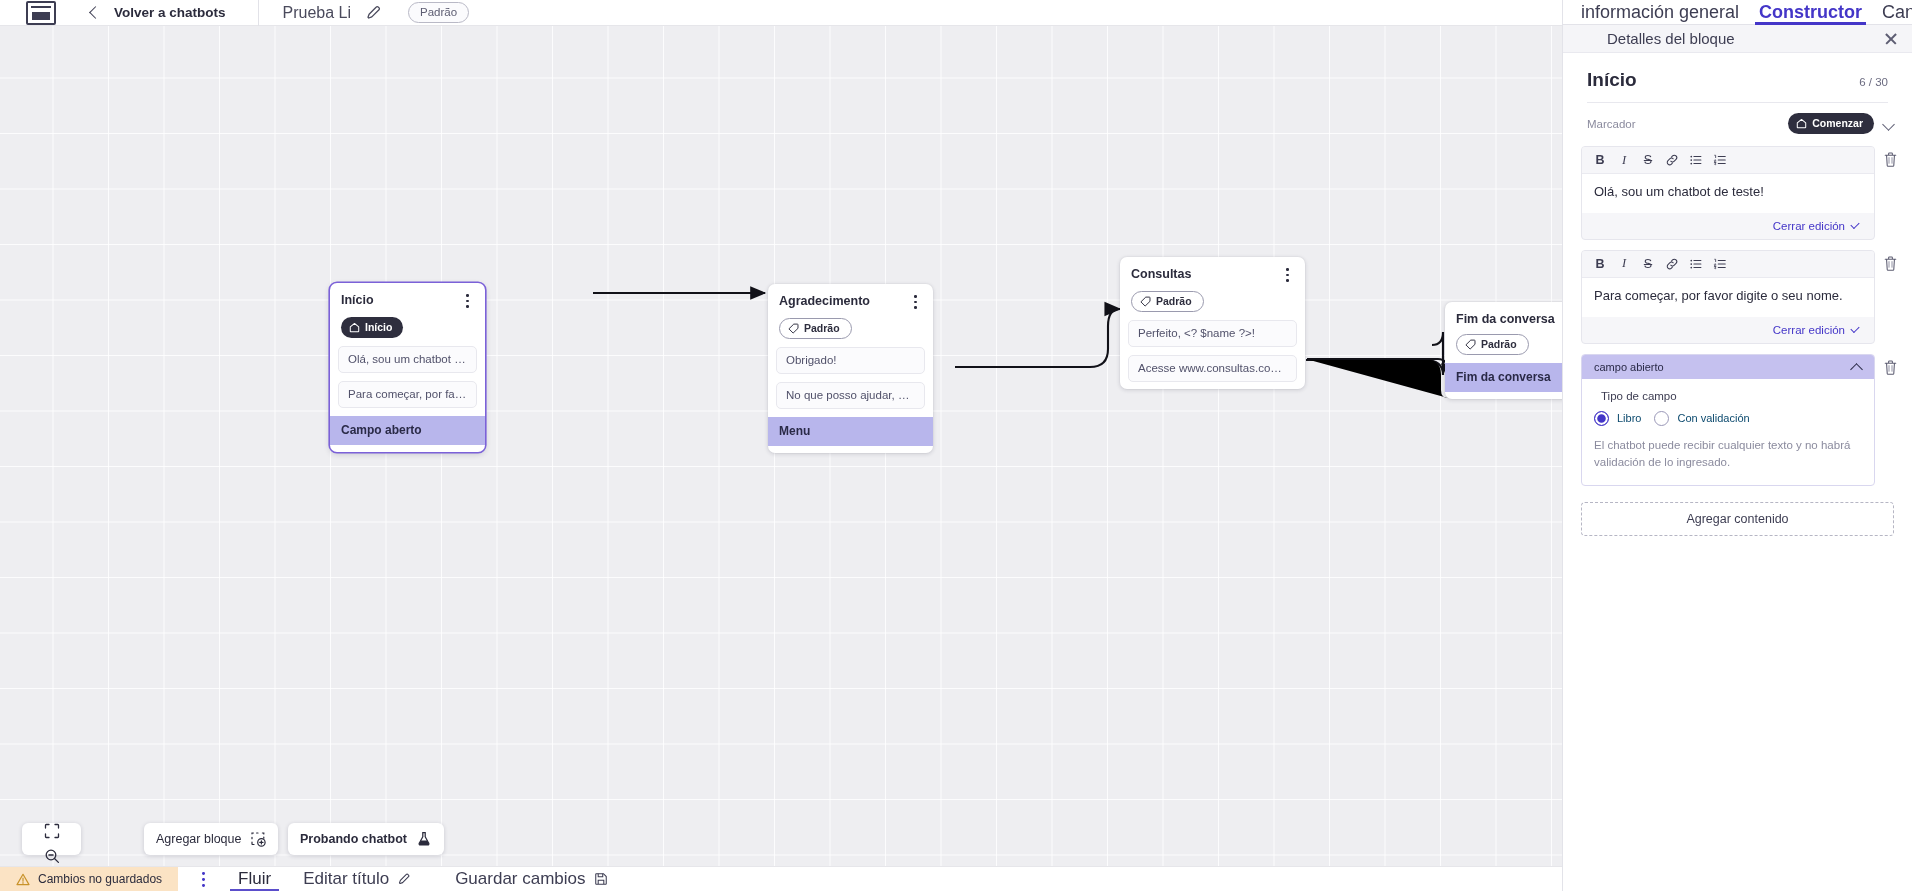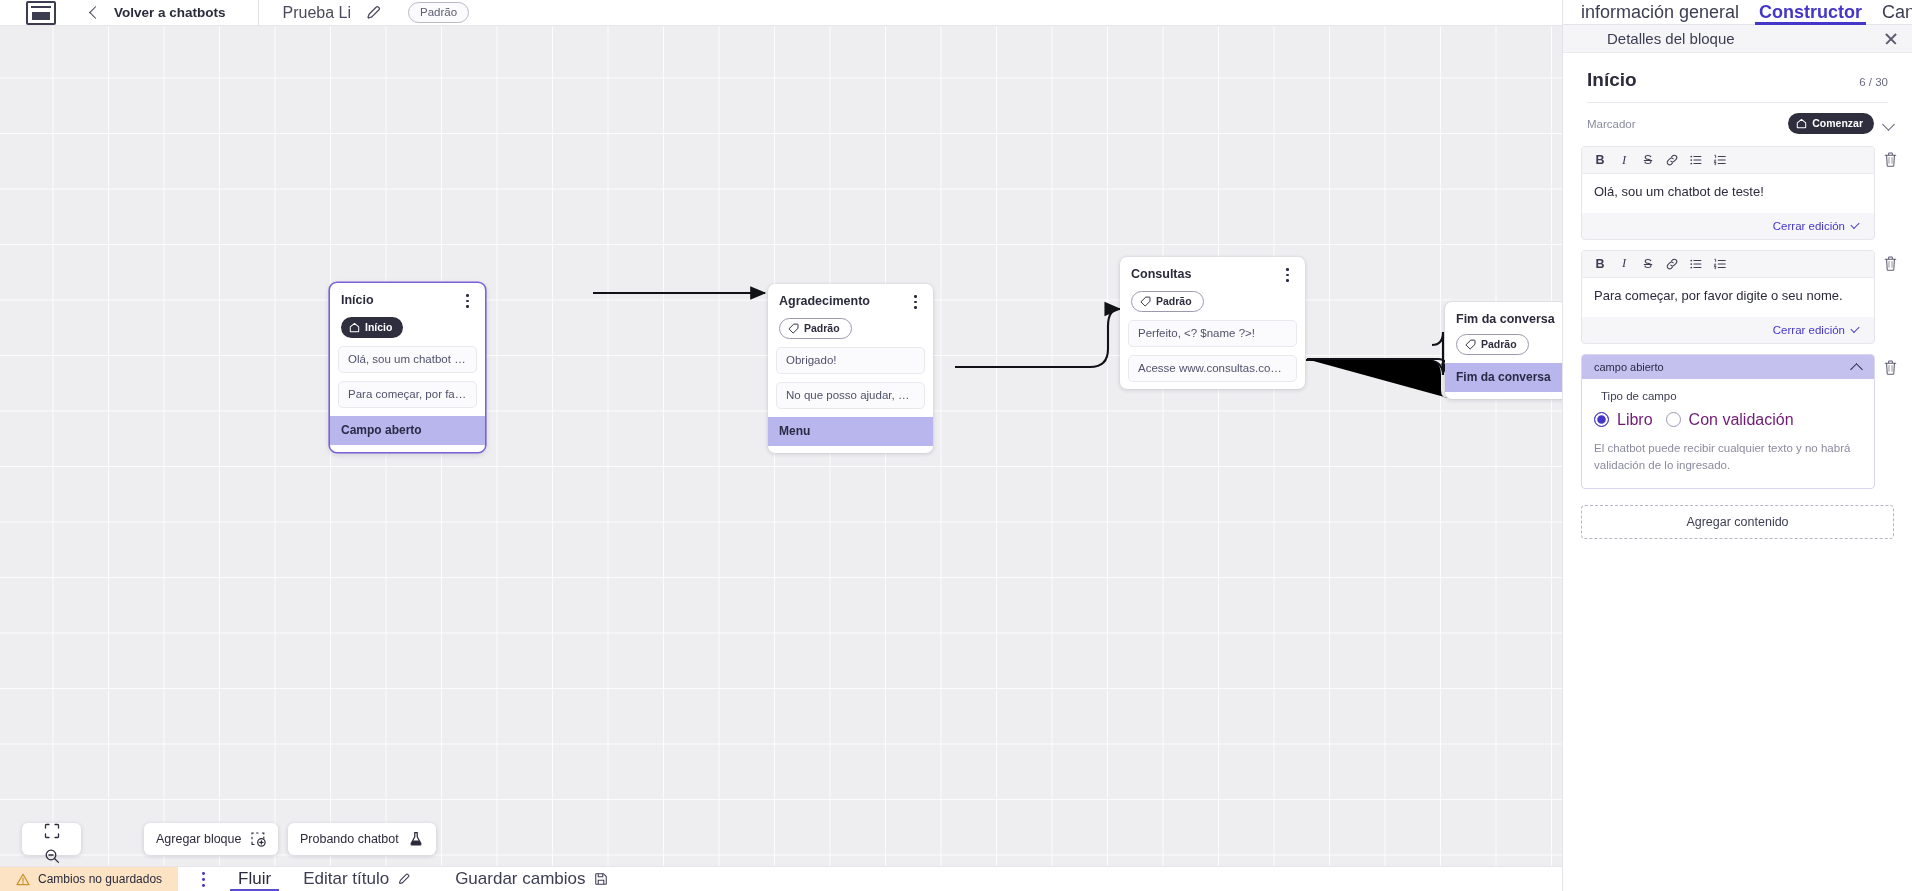--- a/index.html
+++ b/index.html
@@ -277,21 +277,21 @@
   }
   .fblock-body { padding: 11px 14px 14px 12px; }
   .f-lbl { font-size:11.5px; color:#3d3d52; margin-left:7px; }
   .radios { display:flex; align-items:center; gap: 13px; margin-top: 9px; }
   .radio { display:flex; align-items:center; gap:8px; cursor:pointer; }
   .rdot {
     width:15px; height:15px; border-radius:50%; border:1.6px solid #9a98b8;
     background:#fff; position:relative; flex:none;
   }
   .rdot.on { border-color:#4436c8; background:#4436c8; box-shadow: inset 0 0 0 2.2px #fff; }
-  .radio span { font-size:16px; color:#701a75; }
+  .radio span { font-size:11px; color:#0c4a6e; }
   .f-help { font-size:11.5px; color:#8b8b9e; line-height:1.5; margin-top:11px; }
 
   .add-content {
     margin: 16px 18px 0 18px; height: 34px; border:1.4px dashed #b6b6c4;
     border-radius:4px; display:flex; align-items:center; justify-content:center;
     font-size:12.5px; color:#3d3d52; cursor:pointer; background:#fff;
   }
 </style>
 </head>
 <body>
@@ -421,21 +421,21 @@
 
     <div class="ctl-group" style="left:144px; top:797px;">
       <span>Agregar bloque</span>
       <svg class="ico-btn" viewBox="0 0 16 16">
         <path d="M2 2.8V2h1.4M6.6 2H8M12.4 2H13.8v.9M2 6.3v1.4M13.8 6v1.2M2 11v1.9a.6.6 0 0 0 .6.6H4" fill="none" stroke="#2b2b3c" stroke-width="1.2" stroke-linecap="round"></path>
         <circle cx="11.4" cy="11.4" r="3.7" fill="#fff" stroke="#2b2b3c" stroke-width="1.2"></circle>
         <path d="M9.8 11.4h3.2M11.4 9.8v3.2" stroke="#2b2b3c" stroke-width="1.2" stroke-linecap="round"></path>
       </svg>
     </div>
 
-    <div class="ctl-group" style="left:288px; top:797px;">
+    <div class="ctl-group" style="left:288px; top:797px;font-weight:bold;">
       <span>Probando chatbot</span>
       <svg class="ico-btn" viewBox="0 0 16 16">
         <path d="M6.2 1.6h3.6M6.8 1.6v4.1L3.3 12.2a1.1 1.1 0 0 0 .95 1.7h7.5a1.1 1.1 0 0 0 .95-1.7L9.2 5.7V1.6" fill="none" stroke="#2b2b3c" stroke-width="1.25" stroke-linejoin="round"></path>
         <path d="M4.7 9.6h6.6l1.4 2.6a1.1 1.1 0 0 1-.95 1.7h-7.5a1.1 1.1 0 0 1-.95-1.7z" fill="#2b2b3c"></path>
       </svg>
     </div>
   </div>
 
   <div class="statusbar">
     <div class="unsaved">

